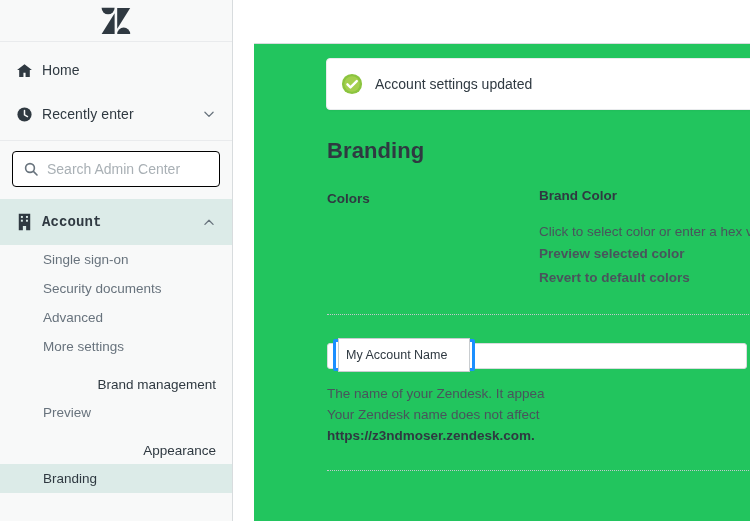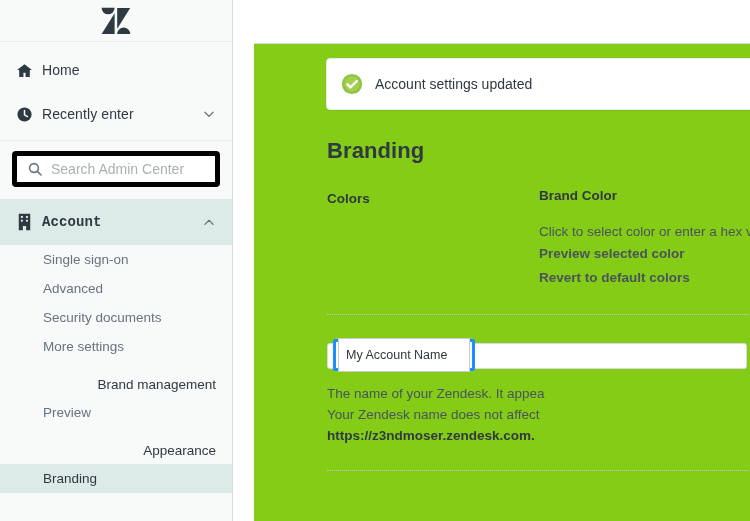--- a/index.html
+++ b/index.html
@@ -52,21 +52,21 @@
   .chev svg { display:block; }
 
   .sep { height:1px; background:#E9EBED; margin:4px 0 0 0; }
 
   
   .search-wrap { padding:10px 12px 12px 12px; }
   .search-box {
     display:flex; align-items:center;
     height:36px;
     background:#ffffff;
-    border:5px solid #000000;
+    border:1px solid #000000;
     border-radius:4px;
     padding:0 10px;
   }
   .search-ico { width:18px; flex:0 0 18px; color:#68737D; display:flex; }
   .search-ico svg { display:block; }
   .search-input {
     border:0; outline:0; background:transparent;
     font-family:"Liberation Sans", sans-serif;
     font-size:14px; color:#2F3941;
     flex:1; height:34px; padding-left:6px;
@@ -104,21 +104,21 @@
     color:#2F3941;
     padding:16px 16px 6px 45px;
     white-space:nowrap;
     text-align:right;
   }
 
   
   .main {
     flex:1 1 auto;
     height:521px;
-    background:#84cc16;
+    background:#22c55e;
     position:relative;
     overflow:hidden;
   }
   .topbar {
     height:44px;
     border-bottom:1px solid #D8DCDE;
     background:#ffffff;
   }
   .content {
     padding:0;
@@ -299,22 +299,22 @@
       <span class="nav-label">Account</span>
       <span class="chev">
         <svg width="14" height="14" viewBox="0 0 24 24" fill="none" stroke="currentColor" stroke-width="2.2" stroke-linecap="round" stroke-linejoin="round">
           <polyline points="5,16 12,9 19,16"></polyline>
         </svg>
       </span>
     </div>
 
     <div class="sublist">
       <div class="sub-item">Single sign-on</div>
+      <div class="sub-item">Security documents</div>
       <div class="sub-item">Advanced</div>
-      <div class="sub-item">Security documents</div>
       <div class="sub-item">More settings</div>
       <div class="sub-head">Brand management</div>
       <div class="sub-item">Preview</div>
       <div class="sub-head">Appearance</div>
       <div class="sub-item selected">Branding</div>
     </div>
   </div>
 
   <div class="main">
 

